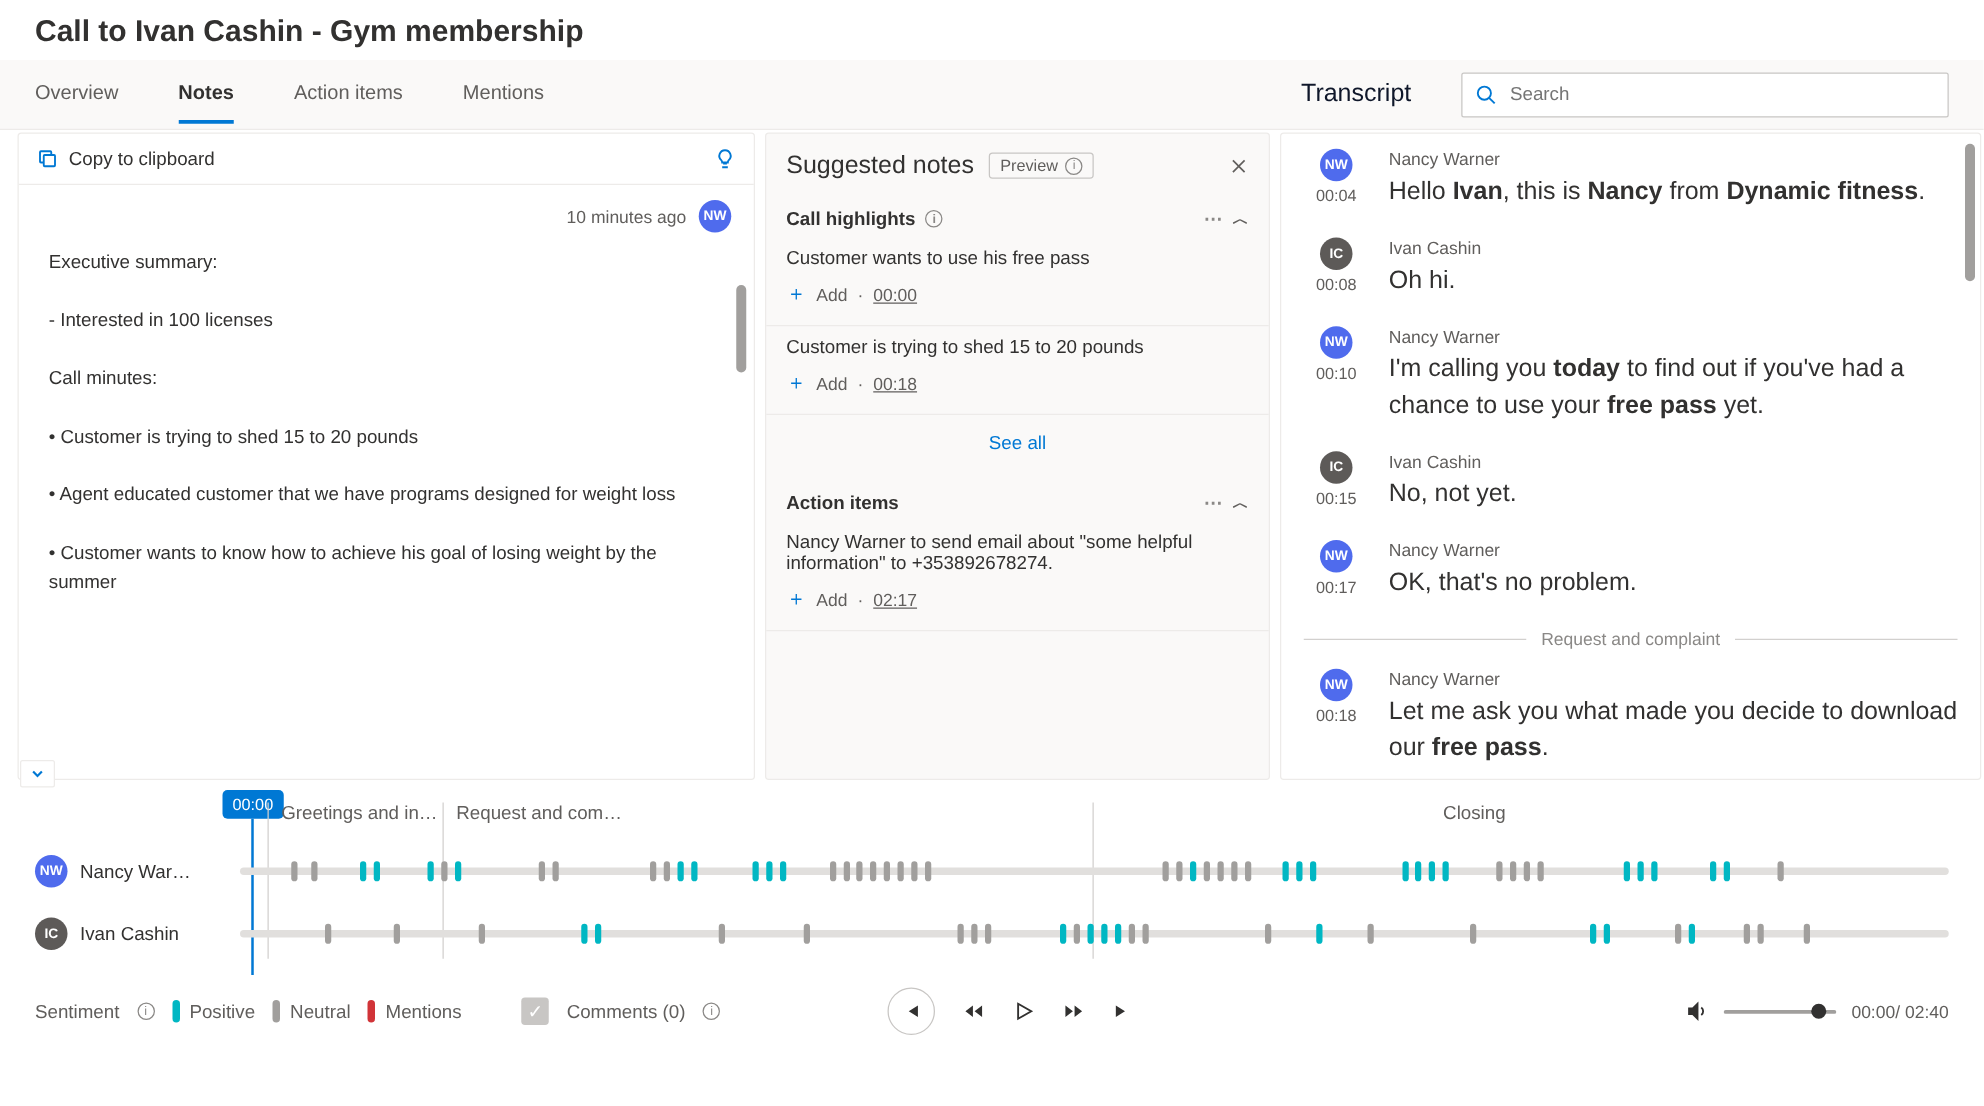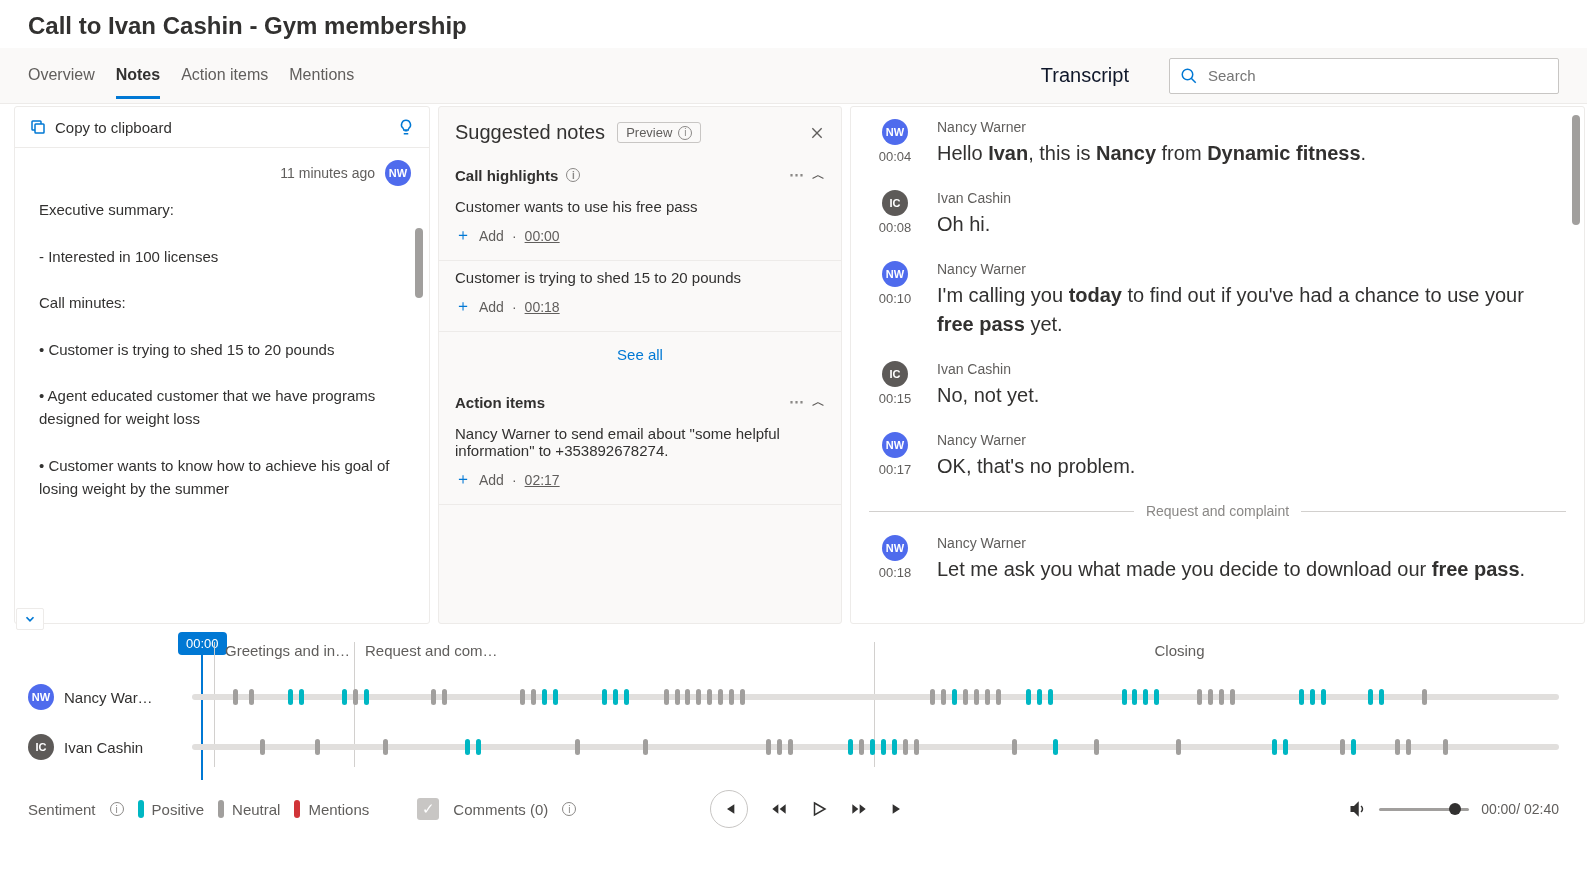--- a/index.html
+++ b/index.html
@@ -19,21 +19,21 @@
     padding: 12px 28px 8px;
   }
   .subheader {
     display: flex;
     align-items: center;
     background: #faf9f8;
     padding: 0 28px;
     height: 56px;
     border-bottom: 1px solid #edebe9;
   }
-  .tabs { display: flex; gap: 21px; }
+  .tabs { display: flex; gap: 48px; }
   .tab {
     padding: 14px 0 12px;
     font-size: 16px;
     color: #605e5c;
     cursor: pointer;
     border-bottom: 3px solid transparent;
   }
   .tab.active { color: #323130; font-weight: 600; border-bottom-color: #0078d4; }
   .spacer { flex: 1; }
   .transcript-label { font-size: 20px; color: #0f172a; margin-right: 40px; }
@@ -51,21 +51,21 @@
     height: 520px;
     padding: 2px 2px 0 14px;
     gap: 8px;
   }
   .col-notes, .col-suggested {
     background: #fff;
     border: 1px solid #edebe9;
     border-radius: 3px;
     display: flex; flex-direction: column;
   }
-  .col-notes { width: 416px; }
+  .col-notes { width: 590px; }
   .col-suggested { width: 404px; background: #faf9f8; }
   .col-transcript { flex: 1; border: 1px solid #edebe9; border-radius: 3px; position: relative; overflow: hidden; }
 
   .notes-toolbar {
     display: flex; align-items: center;
     padding: 10px 14px;
     border-bottom: 1px solid #edebe9;
   }
   .copy-btn { display: flex; align-items: center; gap: 8px; cursor: pointer; font-size: 15px; }
   .copy-icon { color: #0078d4; }
@@ -221,21 +221,21 @@
         </span>
         <span>Copy to clipboard</span>
       </div>
       <span class="bulb">
         <svg width="18" height="20" viewBox="0 0 24 24" fill="none" stroke="#0078d4" stroke-width="2">
             <path d="M9 21h6M10 17h4M12 3a6 6 0 0 0-4 10.5c.7.8 1 1.5 1 2.5h6c0-1 .3-1.7 1-2.5A6 6 0 0 0 12 3z"></path>
           </svg>
       </span>
     </div>
     <div class="notes-meta">
-      <span>11 minutes ago</span>
+      <span>10 minutes ago</span>
       <span class="avatar av-nw">NW</span>
     </div>
     <div class="notes-body">
       <div id="notes-text">
           <div>Executive summary:</div>
           <div>&nbsp;</div>
           <div>- Interested in 100 licenses</div>
           <div>&nbsp;</div>
           <div>Call minutes:</div>
           <div>&nbsp;</div>

